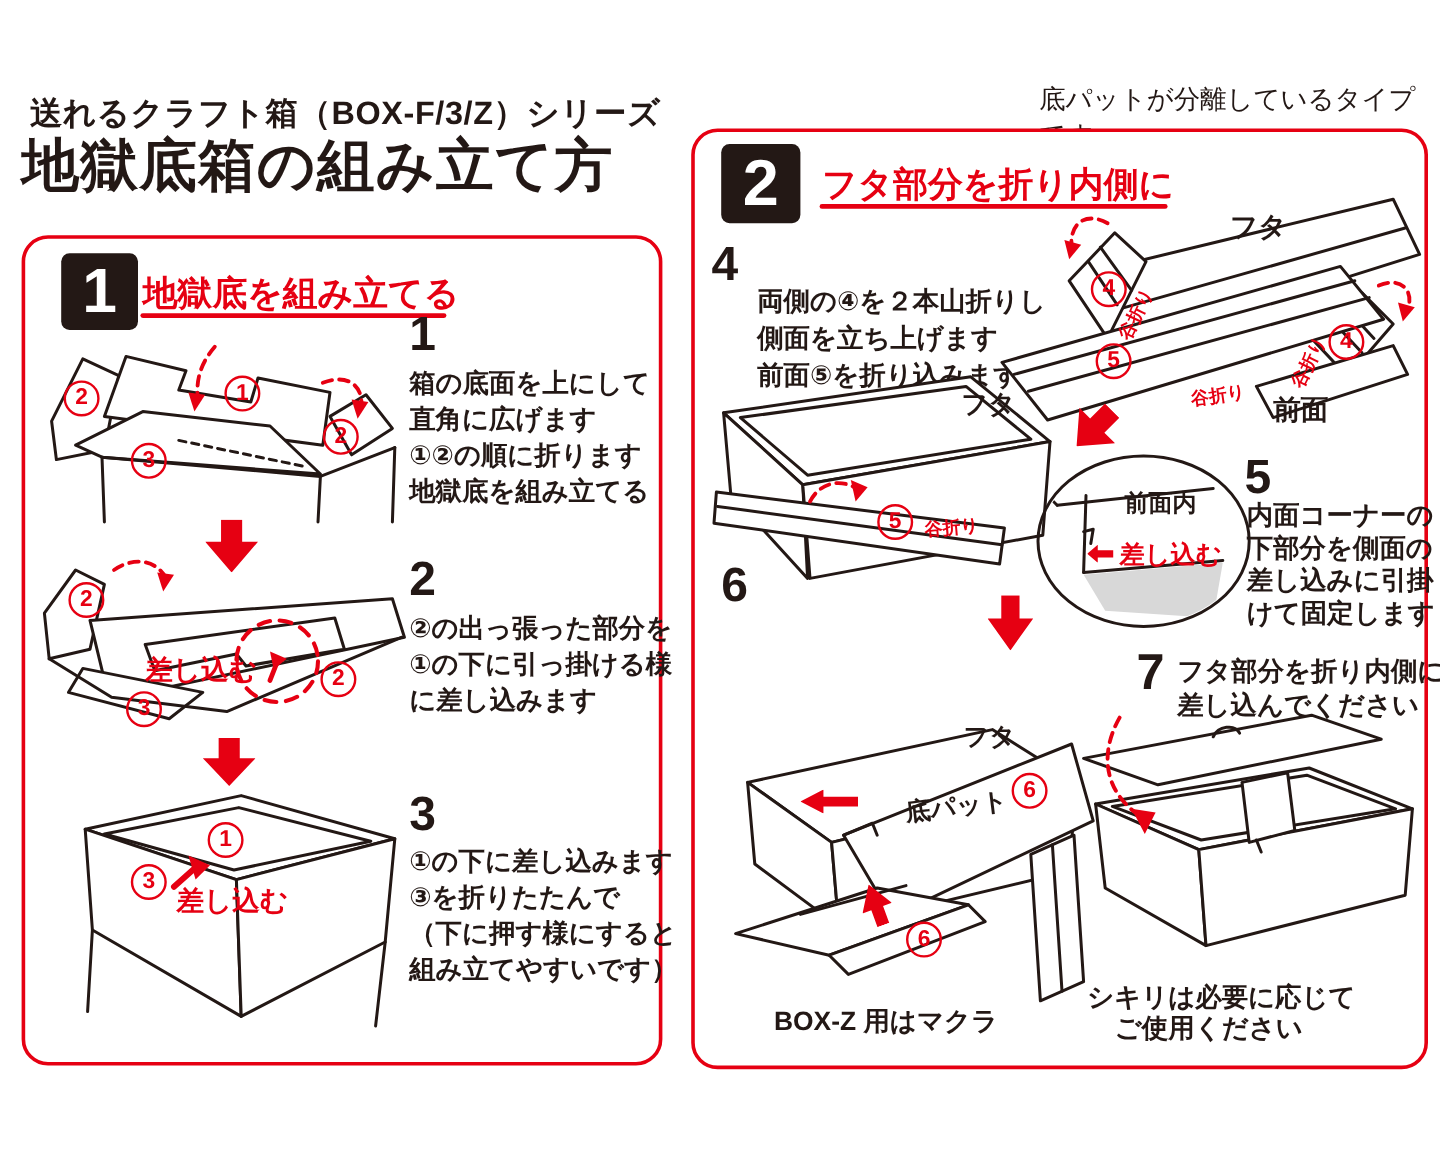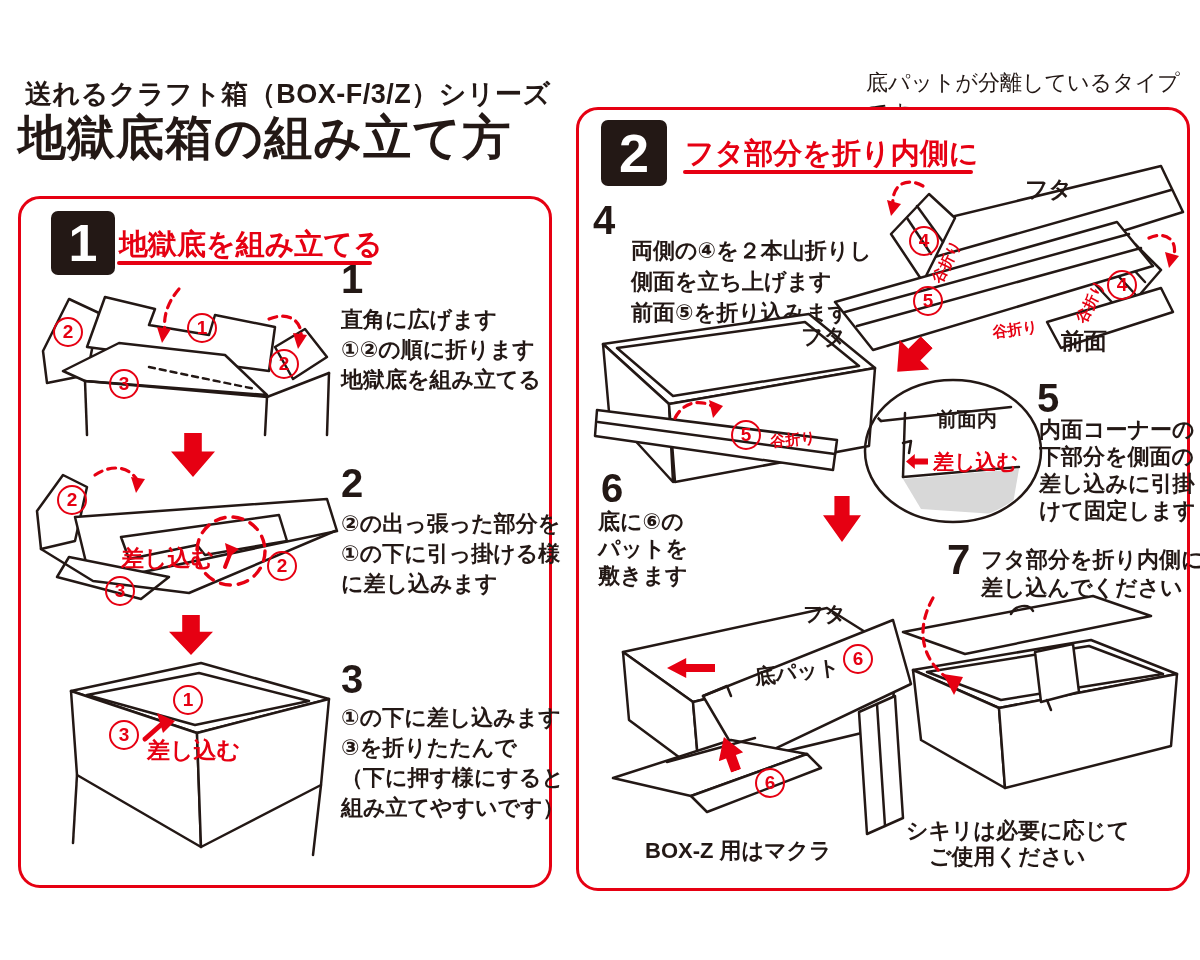--- a/index.html
+++ b/index.html
@@ -40,20 +40,21 @@
   <div class="abs" style="left:866px;top:68px;font-size:22px;font-weight:500;">底パットが分離しているタイプです</div>
 
   <div class="panel" style="left:18px;top:196px;width:528px;height:686px;">
 
     <div class="badge" style="left:30px;top:12px;width:64px;height:64px;font-size:52px;">1</div>
     <div class="h-red" style="left:98px;top:26px;font-size:29px;">地獄底を組み立てる</div>
     <div class="rule" style="left:96px;top:62px;width:255px;"></div>
 
     <div class="num" style="left:320px;top:58px;font-size:40px;">1</div>
     <div class="lines" style="left:320px;top:106px;font-size:22px;line-height:30px;">
+      <div>箱の底面を上にして</div>
       <div>直角に広げます</div>
       <div>①②の順に折ります</div>
       <div>地獄底を組み立てる</div>
     </div>
 
     <div class="num" style="left:320px;top:262px;font-size:40px;">2</div>
     <div class="lines" style="left:320px;top:310px;font-size:22px;line-height:30px;">
       <div>②の出っ張った部分を</div>
       <div>①の下に引っ掛ける様</div>
       <div>に差し込みます</div>
@@ -202,25 +203,20 @@
 
     <div class="num" style="left:458px;top:266px;font-size:40px;">5</div>
     <div class="lines" style="left:460px;top:306px;font-size:22px;line-height:27px;">
       <div>内面コーナーの</div>
       <div>下部分を側面の</div>
       <div>差し込みに引掛</div>
       <div>けて固定します</div>
     </div>
 
     <div class="num" style="left:22px;top:356px;font-size:40px;">6</div>
-    <div class="lines" style="left:19px;top:398px;font-size:22px;line-height:27px;">
-      <div>底に⑥の</div>
-      <div>パットを</div>
-      <div>敷きます</div>
-    </div>
 
     <div class="num" style="left:368px;top:426px;font-size:42px;">7</div>
     <div class="lines" style="left:402px;top:436px;font-size:22px;line-height:28px;">
       <div>フタ部分を折り内側に</div>
       <div>差し込んでください</div>
     </div>
 
     <svg class="diag" style="left:30px;top:480px;" width="310" height="250" viewBox="0 0 310 250">
       <path class="f" d="M14,62 L218,18 L288,62 L84,112 Z"></path>
       <path class="f" d="M14,62 L20,130 L90,182 L84,112 Z"></path>

